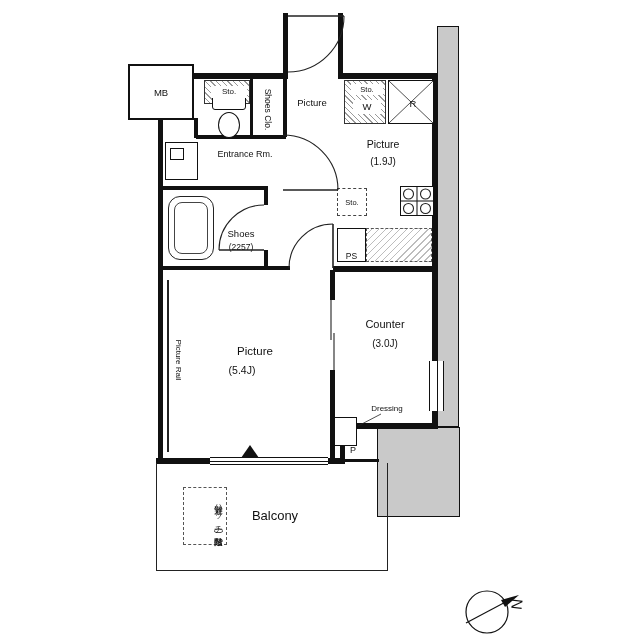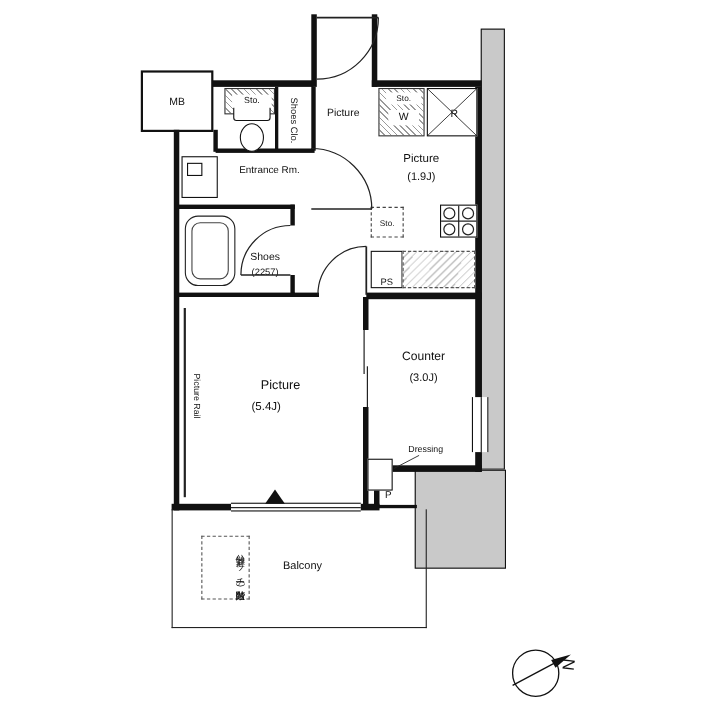--- a/index.html
+++ b/index.html
@@ -116,21 +116,21 @@
   <div class="lbl" style="left:203px;top:148px;width:84px;height:13px;font-size:9px">Entrance Rm.</div>
   <div class="lbl" style="left:214px;top:227px;width:54px;height:13px;font-size:9.5px">Shoes</div>
   <div class="lbl" style="left:214px;top:241px;width:54px;height:12px;font-size:8.5px">(2257)</div>
   <div class="lbl" style="left:208px;top:343px;width:94px;height:17px;font-size:11.5px">Picture</div>
   <div class="lbl" style="left:195px;top:363px;width:94px;height:14px;font-size:10.5px">(5.4J)</div>
   <div class="lbl" style="left:344px;top:317px;width:82px;height:15px;font-size:11px">Counter</div>
   <div class="lbl" style="left:344px;top:337px;width:82px;height:13px;font-size:10px">(3.0J)</div>
   <div class="lbl" style="left:143px;top:354px;width:70px;height:12px;font-size:8px;transform:rotate(90deg)">Picture Rail</div>
   <div class="lbl" style="left:360px;top:403px;width:54px;height:12px;font-size:8px">Dressing</div>
   <div class="lbl" style="left:345px;top:444px;width:16px;height:13px;font-size:9px">P</div>
-  <div class="lbl" style="left:222px;top:507px;width:106px;height:16px;font-size:10px">Balcony</div>
+  <div class="lbl" style="left:222px;top:507px;width:106px;height:16px;font-size:13px">Balcony</div>
 
   <svg class="overlay" width="640" height="640" viewBox="0 0 640 640">
     <g stroke="#222" stroke-width="1.1" fill="none">
       <path d="M 344 16 A 56 56 0 0 1 288 72"></path>
       <line x1="288" y1="16" x2="344" y2="16" stroke-width="1.6"></line>
       <path d="M 283 135 A 55 55 0 0 1 338 190"></path>
       <line x1="283" y1="190" x2="338" y2="190" stroke-width="1.4"></line>
       <path d="M 264 205 A 45 45 0 0 0 219 250"></path>
       <line x1="219" y1="250" x2="264" y2="250" stroke-width="1.4"></line>
       <path d="M 333 224 A 44 44 0 0 0 289 268"></path>

